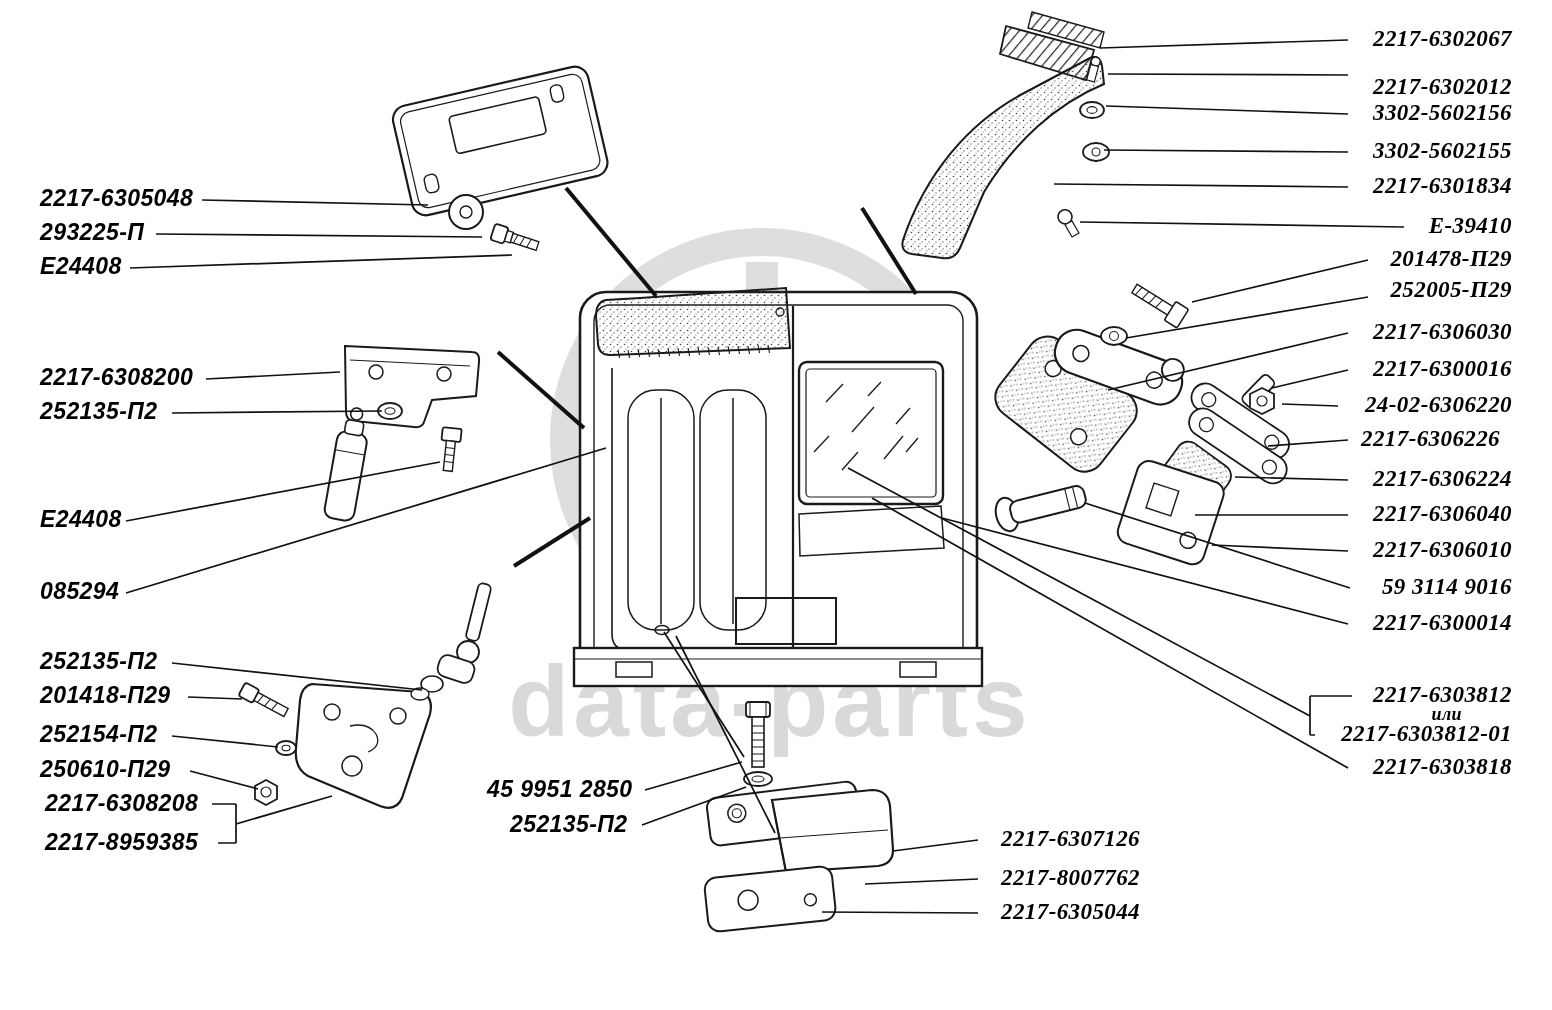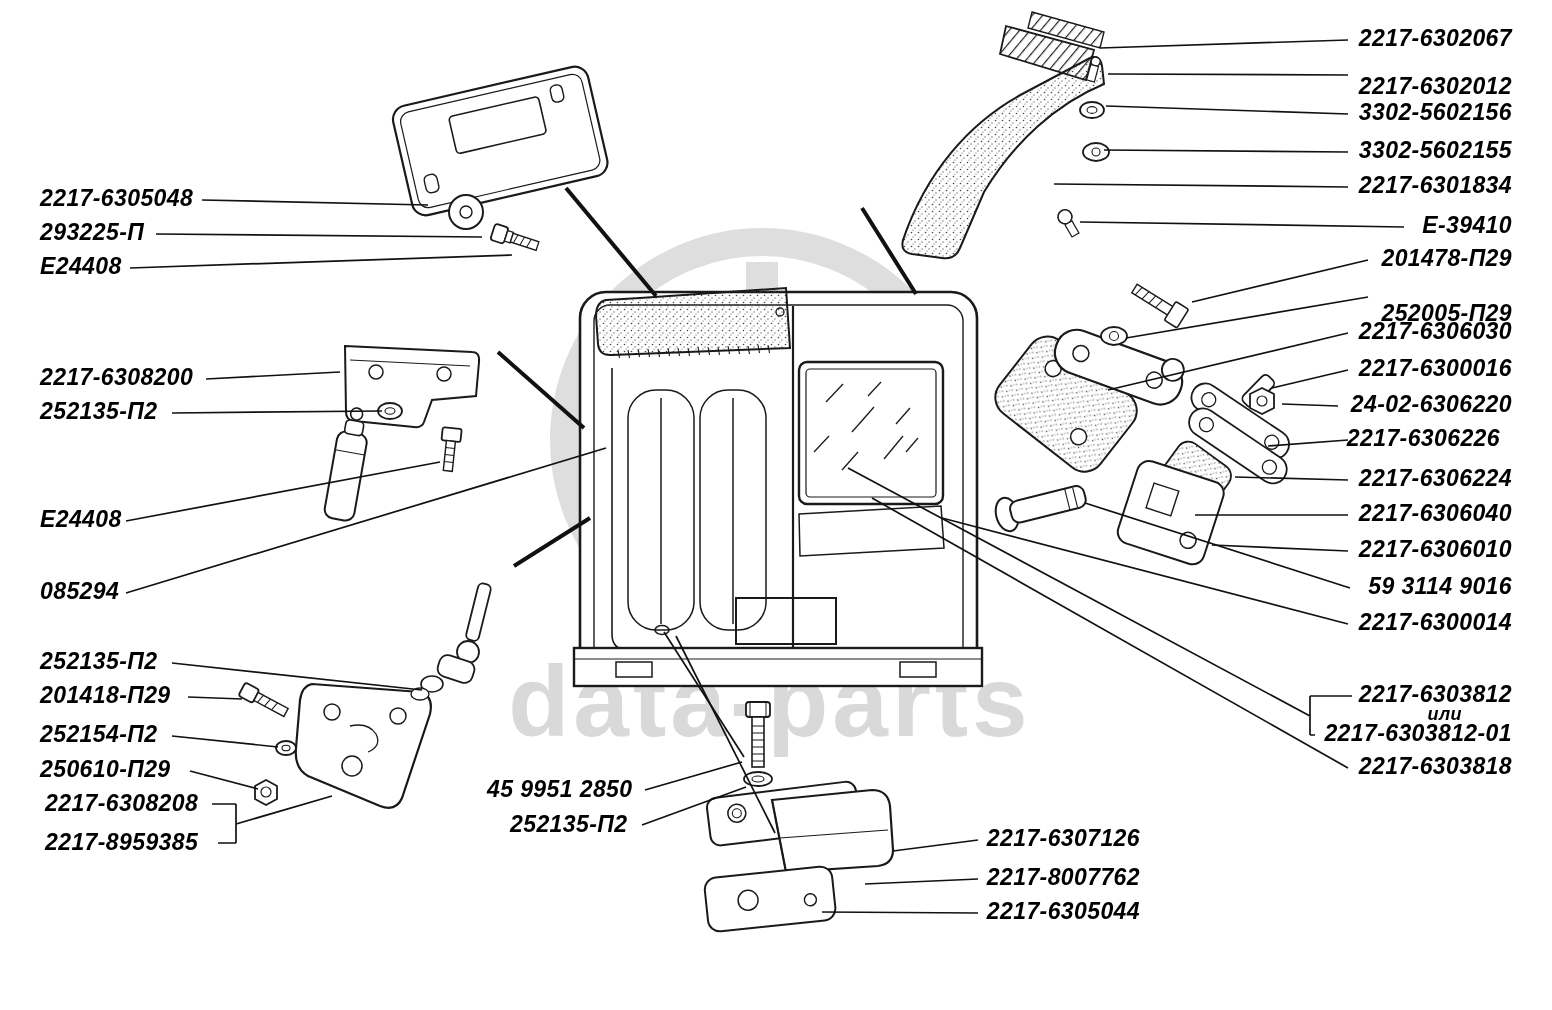--- a/index.html
+++ b/index.html
@@ -5,21 +5,21 @@
   html,body { margin:0; padding:0; background:#fff; }
   .canvas {
     position:relative; width:1552px; height:1010px; background:#fff;
     overflow:hidden; font-family:"Liberation Sans", sans-serif;
   }
   svg.art { position:absolute; left:0; top:0; }
   .lbl {
     position:absolute; font-style:italic; font-weight:bold; font-size:23px;
     color:#000; white-space:nowrap; letter-spacing:0.4px; line-height:1.1;
   }
-  .lbl.r { text-align:left; }
+  .lbl.r { text-align:left;font-family:Liberation Serif, serif; }
   .lbl.small { font-size:18px; }
   .caption {
     position:absolute; left:18px; top:954px; font-weight:bold; font-size:17px;
     color:#000; letter-spacing:0.3px; word-spacing:5px; white-space:nowrap;
   }
 </style>
 </head>
 <body>
 
 <div class="canvas">
@@ -307,21 +307,21 @@
 <div class="lbl" style="left:487px;top:777px">45 9951 2850</div>
 <div class="lbl" style="left:510px;top:812px">252135-П2</div>
 
 <div class="lbl r" style="right:40px;top:26px">2217-6302067</div>
 <div class="lbl r" style="right:40px;top:74px">2217-6302012</div>
 <div class="lbl r" style="right:40px;top:100px">3302-5602156</div>
 <div class="lbl r" style="right:40px;top:138px">3302-5602155</div>
 <div class="lbl r" style="right:40px;top:173px">2217-6301834</div>
 <div class="lbl r" style="right:40px;top:213px">Е-39410</div>
 <div class="lbl r" style="right:40px;top:246px">201478-П29</div>
-<div class="lbl r" style="right:40px;top:301px">252005-П29</div>
+<div class="lbl r" style="right:40px;top:277px">252005-П29</div>
 <div class="lbl r" style="right:40px;top:319px">2217-6306030</div>
 <div class="lbl r" style="right:40px;top:356px">2217-6300016</div>
 <div class="lbl r" style="right:40px;top:392px">24-02-6306220</div>
 <div class="lbl r" style="right:52px;top:426px">2217-6306226</div>
 <div class="lbl r" style="right:40px;top:466px">2217-6306224</div>
 <div class="lbl r" style="right:40px;top:501px">2217-6306040</div>
 <div class="lbl r" style="right:40px;top:537px">2217-6306010</div>
 <div class="lbl r" style="right:40px;top:574px">59 3114 9016</div>
 <div class="lbl r" style="right:40px;top:610px">2217-6300014</div>
 <div class="lbl r" style="right:40px;top:682px">2217-6303812</div>

